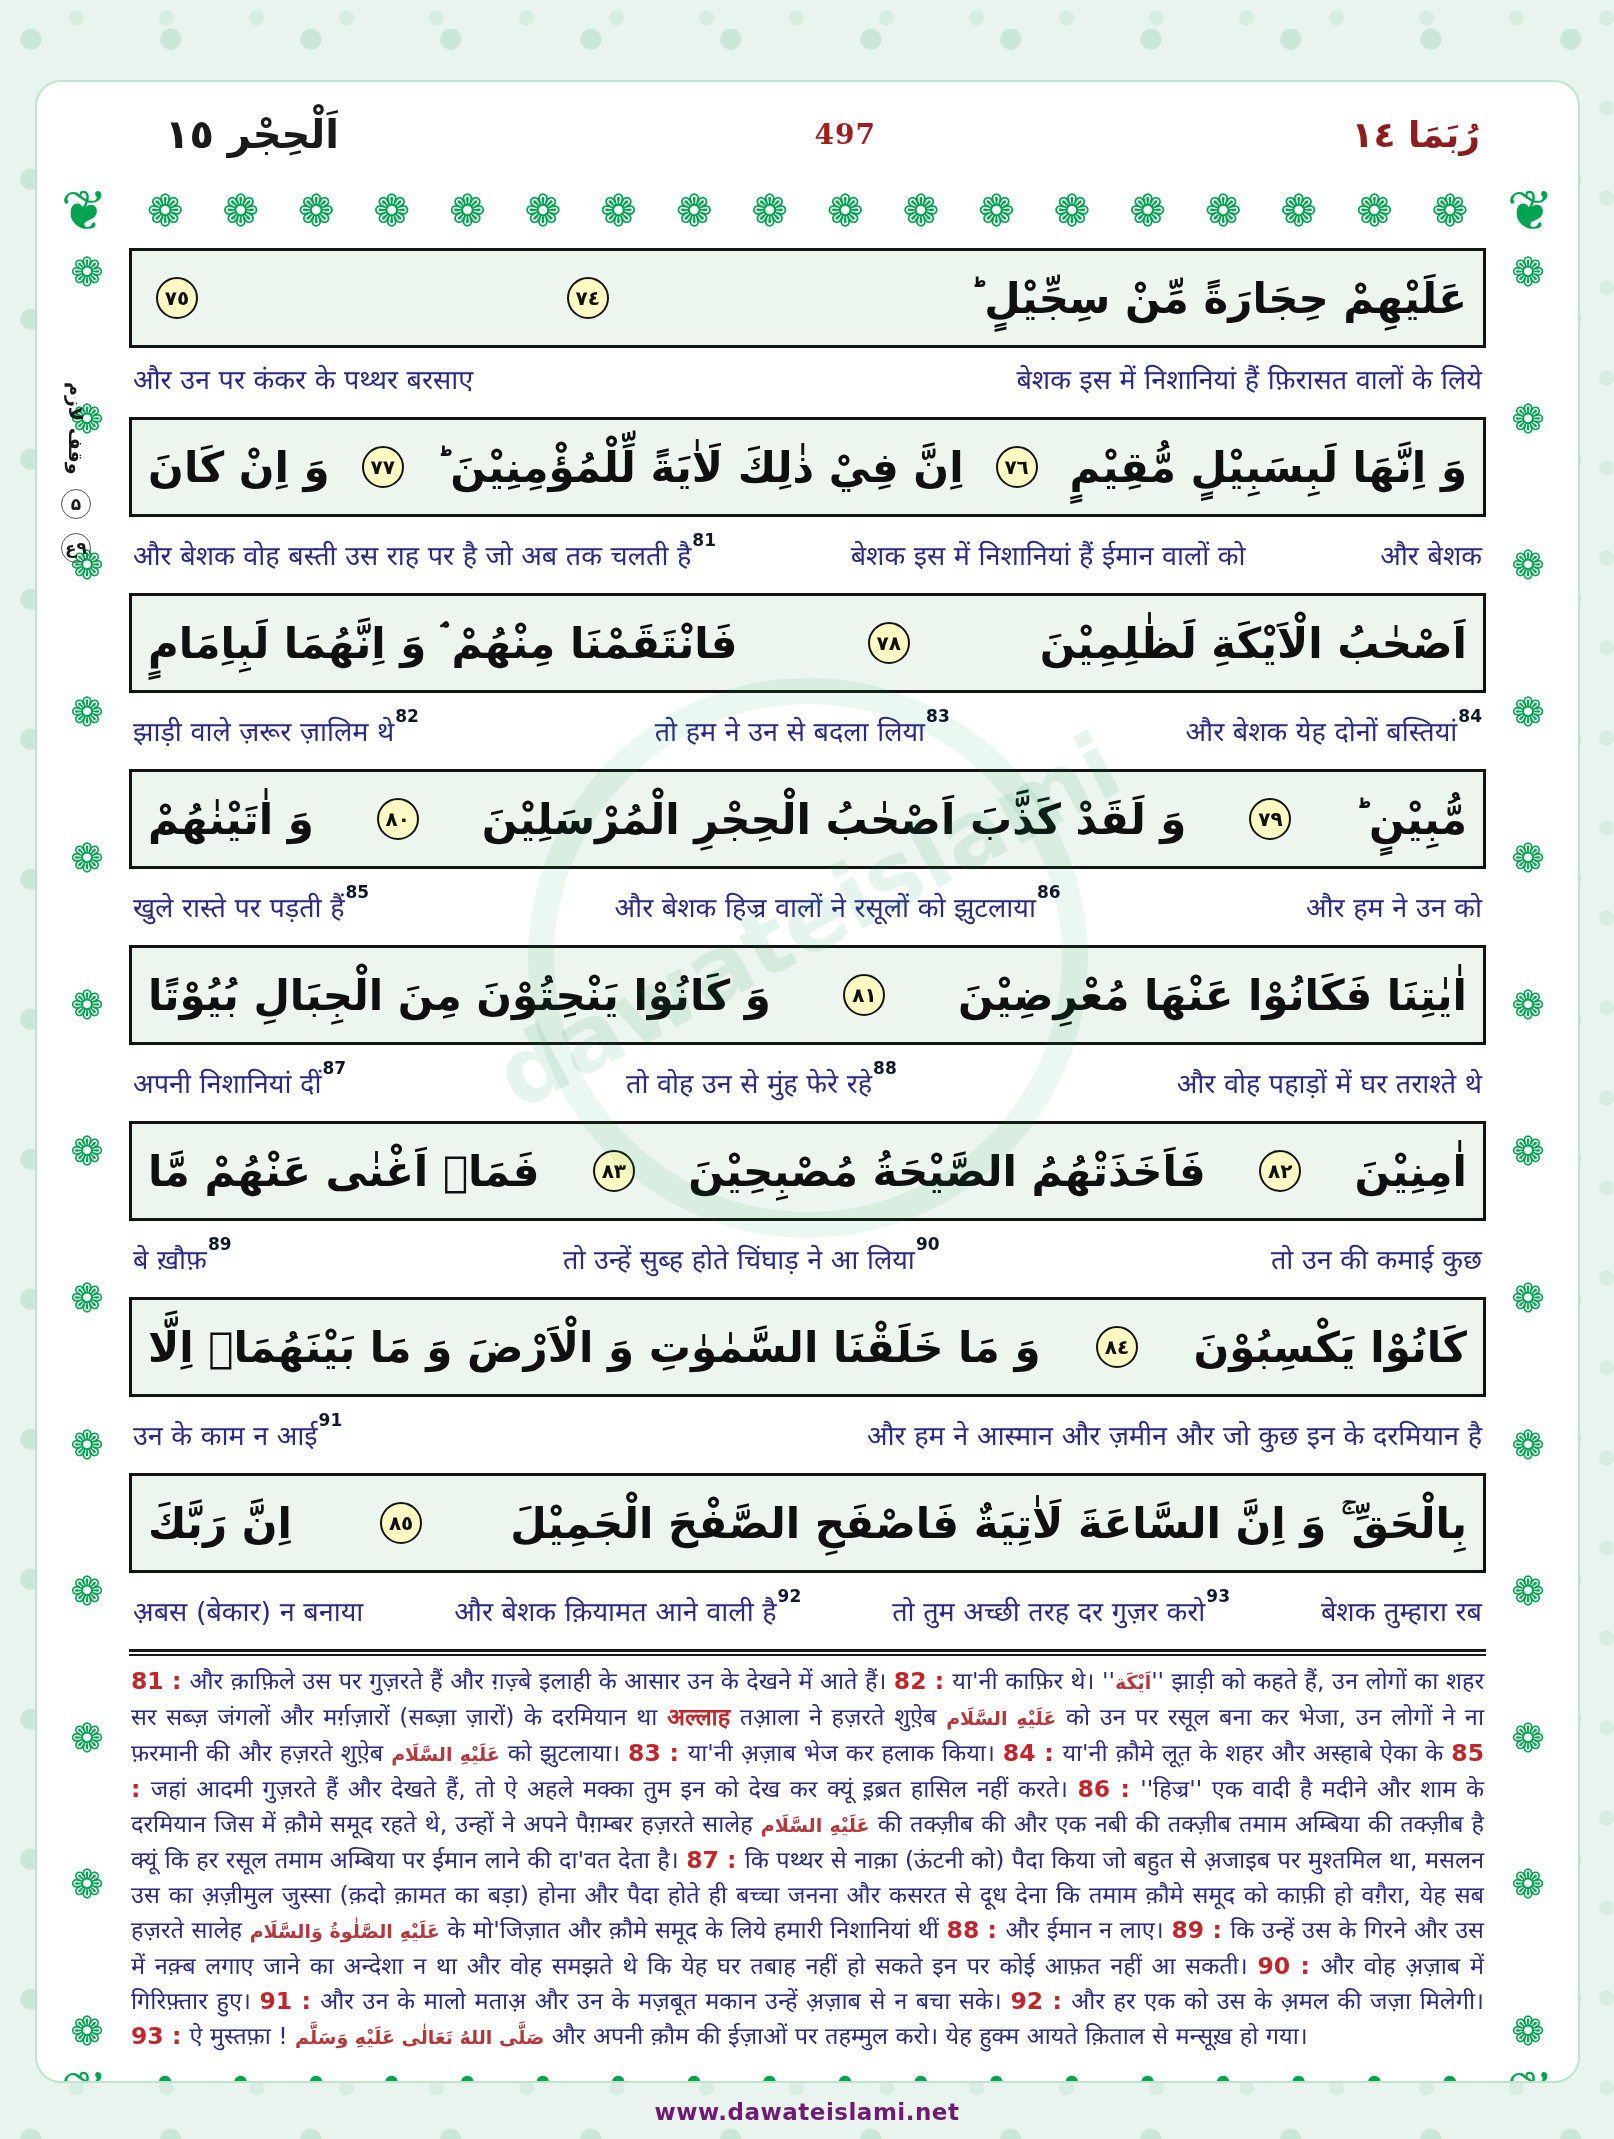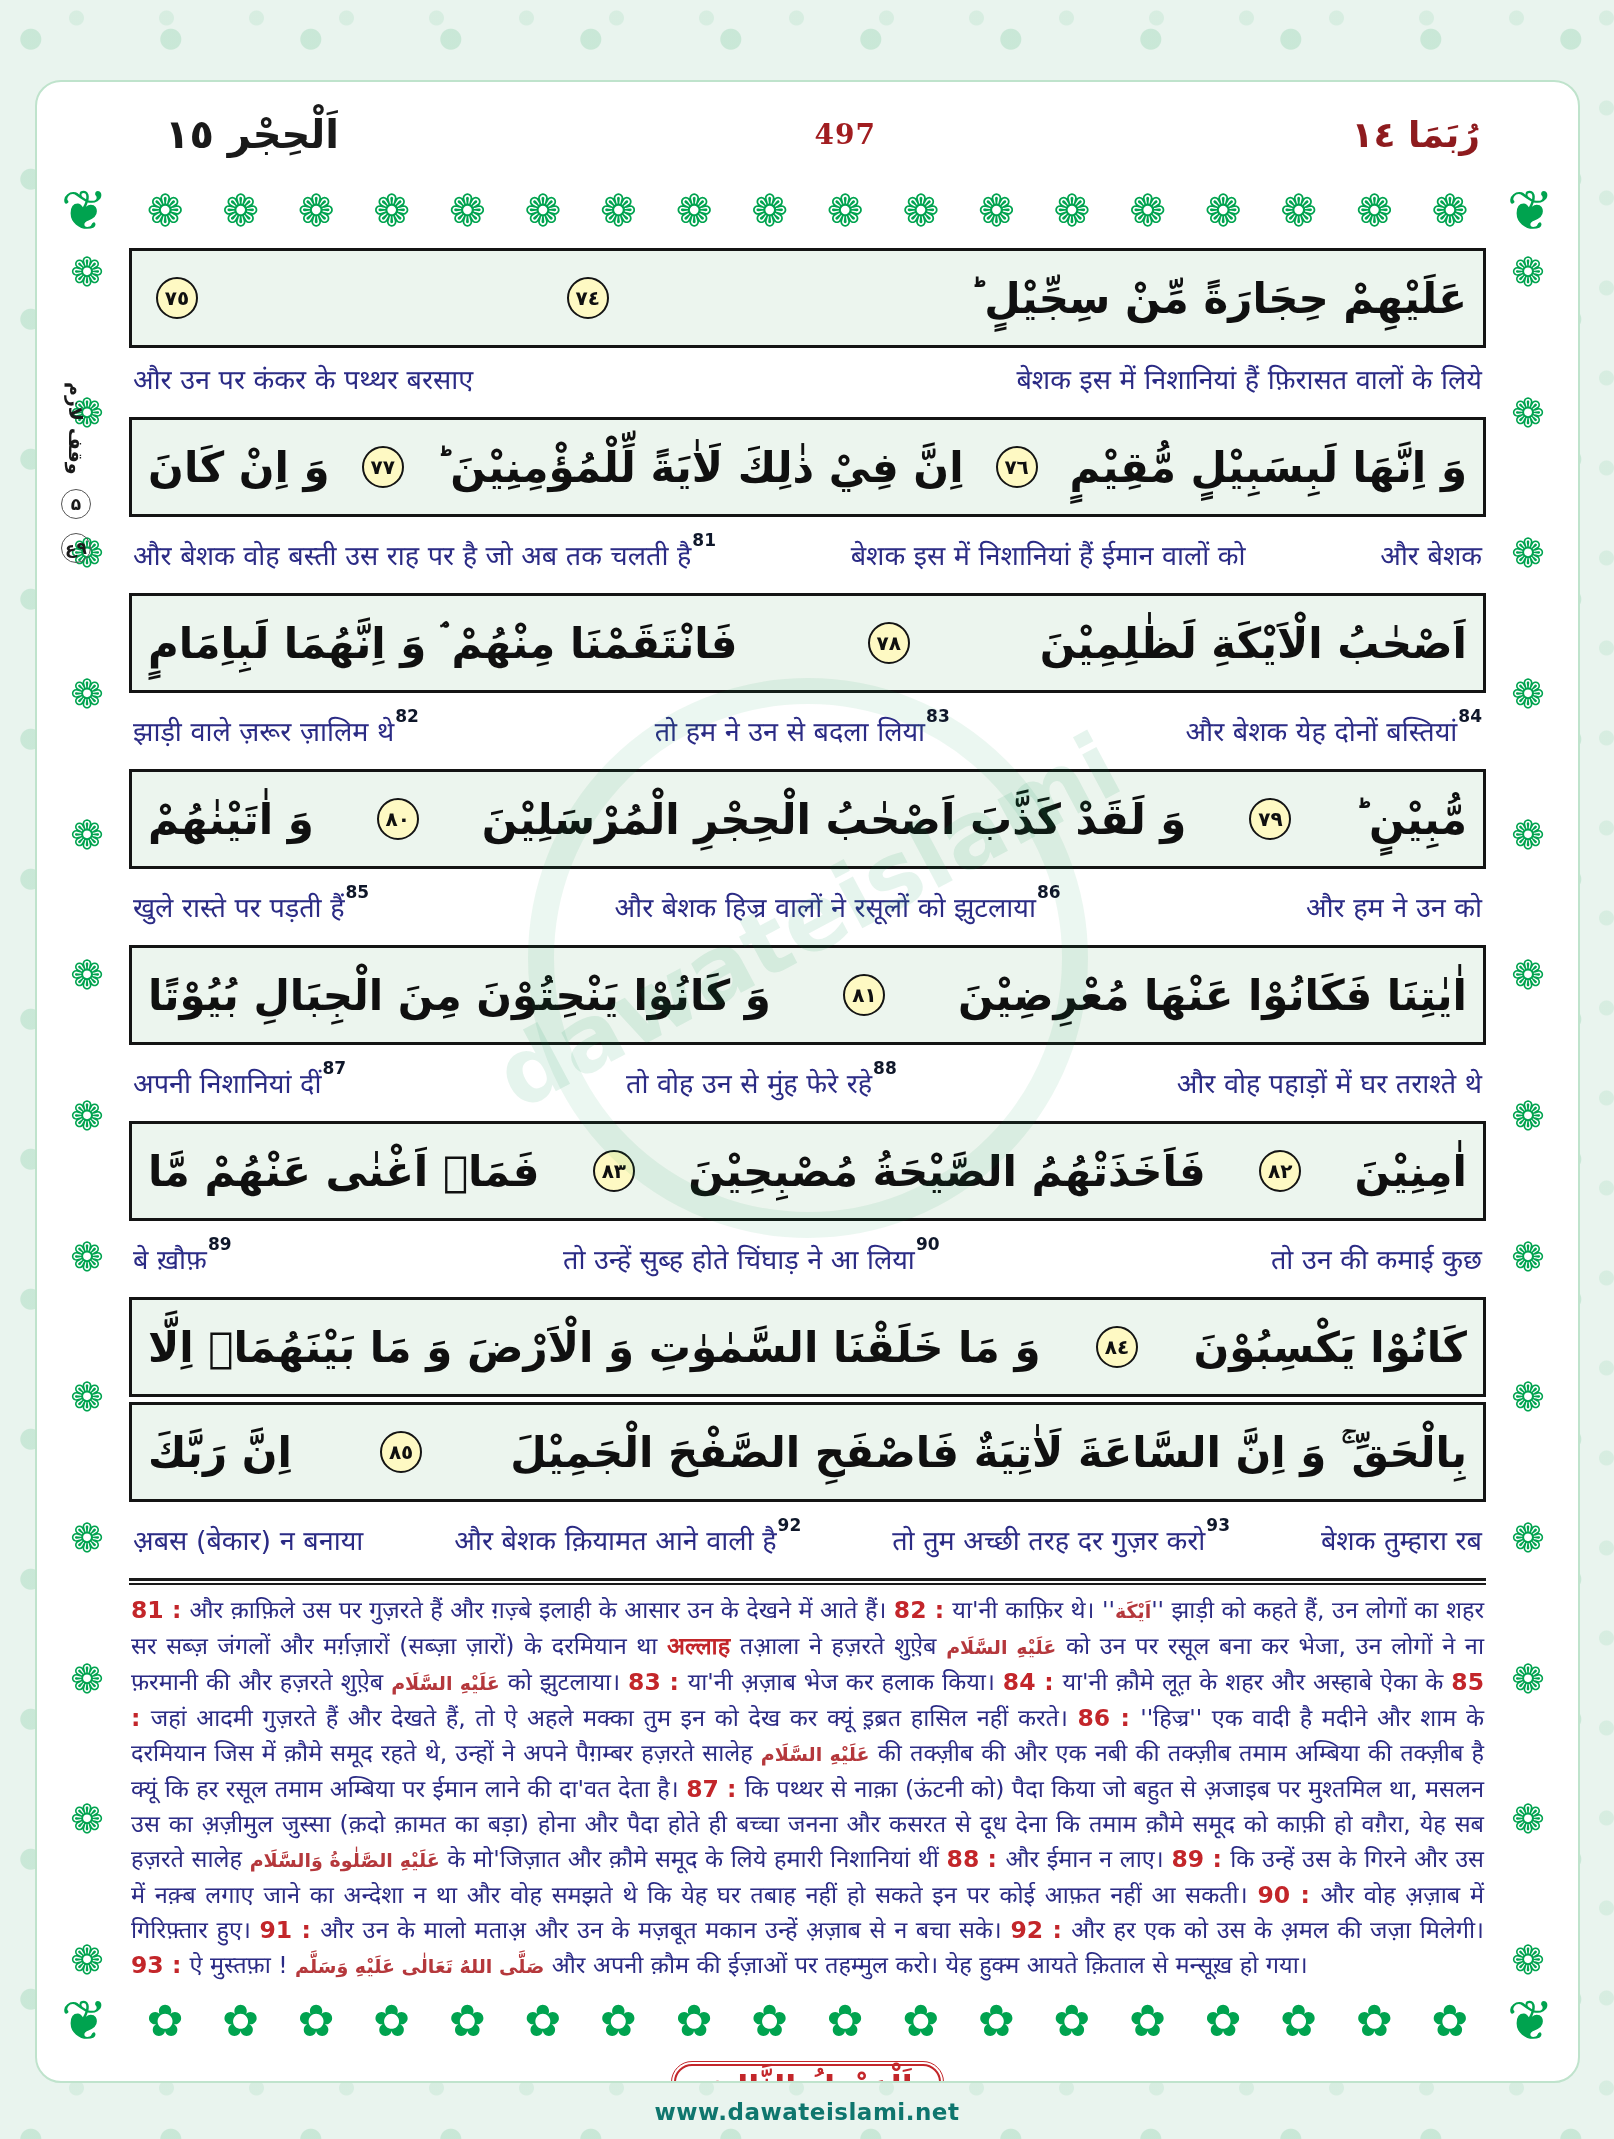--- a/index.html
+++ b/index.html
@@ -69,21 +69,21 @@
   
   .manzil-wrap { display:flex; justify-content:center; margin-top:6px; }
   .manzil {
     border:2px solid #c3262a; outline:1px solid #c3262a; outline-offset:2px;
     border-radius:18px; padding:2px 26px; display:flex; align-items:center; gap:12px;
     color:#c3262a; font-size:32px; font-weight:bold; background:#fff;flex-direction:column;
   }
   .manzil .mnum { color:#111; font-size:30px; }
   .manzil .bracket { color:#c3262a; }
   .url { position:absolute; left:0; right:0; bottom:14px; text-align:center;
-         font-size:23px; font-weight:bold; color:#0f766e; letter-spacing:.5px; }
+         font-size:23px; font-weight:bold; color:#701a75; letter-spacing:.5px; }
 </style>
 </head>
 <body>
 
 <div class="card">
 
   <div class="hdr">
     <div class="surah">اَلْحِجْر ١٥</div>
     <div class="pageno">497</div>
     <div class="juz">رُبَمَا ١٤</div>
@@ -214,20 +214,24 @@
                 <span>तो उन्हें सुब्ह होते चिंघाड़ ने आ लिया<span class="sup">90</span></span>
                 <span>तो उन की कमाई कुछ</span>
               </div>
             </div>
             <div class="vrow">
               <div class="abox">
                 <span class="aseg">كَانُوْا يَكْسِبُوْنَ</span>
                 <span class="vnum">٨٤</span>
                 <span class="aseg">وَ مَا خَلَقْنَا السَّمٰوٰتِ وَ الْاَرْضَ وَ مَا بَيْنَهُمَاۤ اِلَّا</span>
               </div>
+              <div class="trans">
+                <span>उन के काम न आई<span class="sup">91</span></span>
+                <span>और हम ने आस्मान और ज़मीन और जो कुछ इन के दरमियान है</span>
+              </div>
             </div>
             <div class="vrow">
               <div class="abox">
                 <span class="aseg">بِالْحَقِّ ۚ وَ اِنَّ السَّاعَةَ لَاٰتِيَةٌ فَاصْفَحِ الصَّفْحَ الْجَمِيْلَ</span>
                 <span class="vnum">٨٥</span>
                 <span class="aseg">اِنَّ رَبَّكَ</span>
               </div>
               <div class="trans">
                 <span>अ़बस (बेकार) न बनाया</span>
                 <span>और बेशक क़ियामत आने वाली है<span class="sup">92</span></span>

